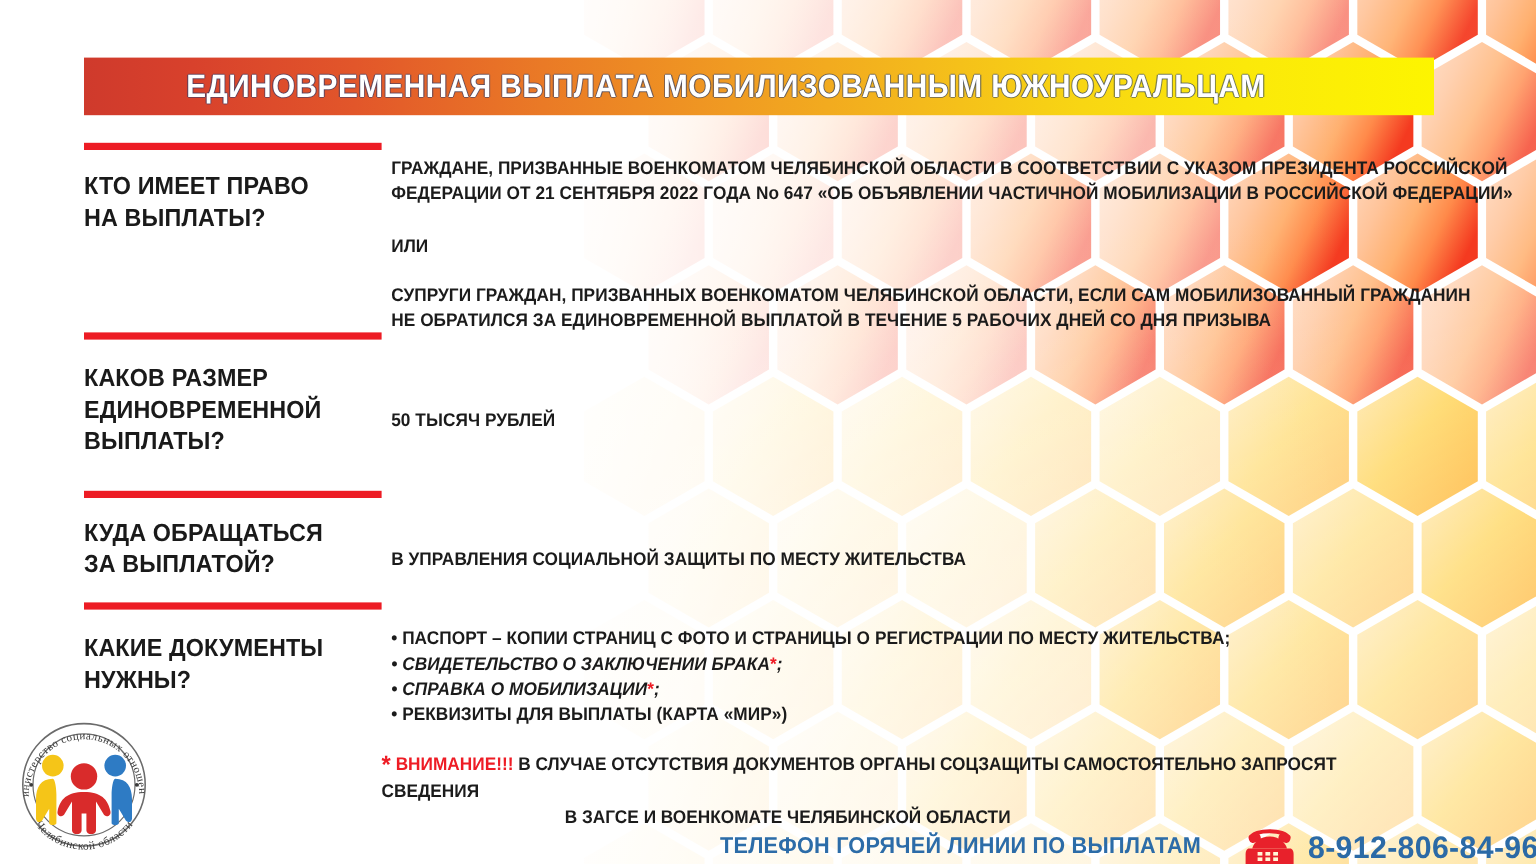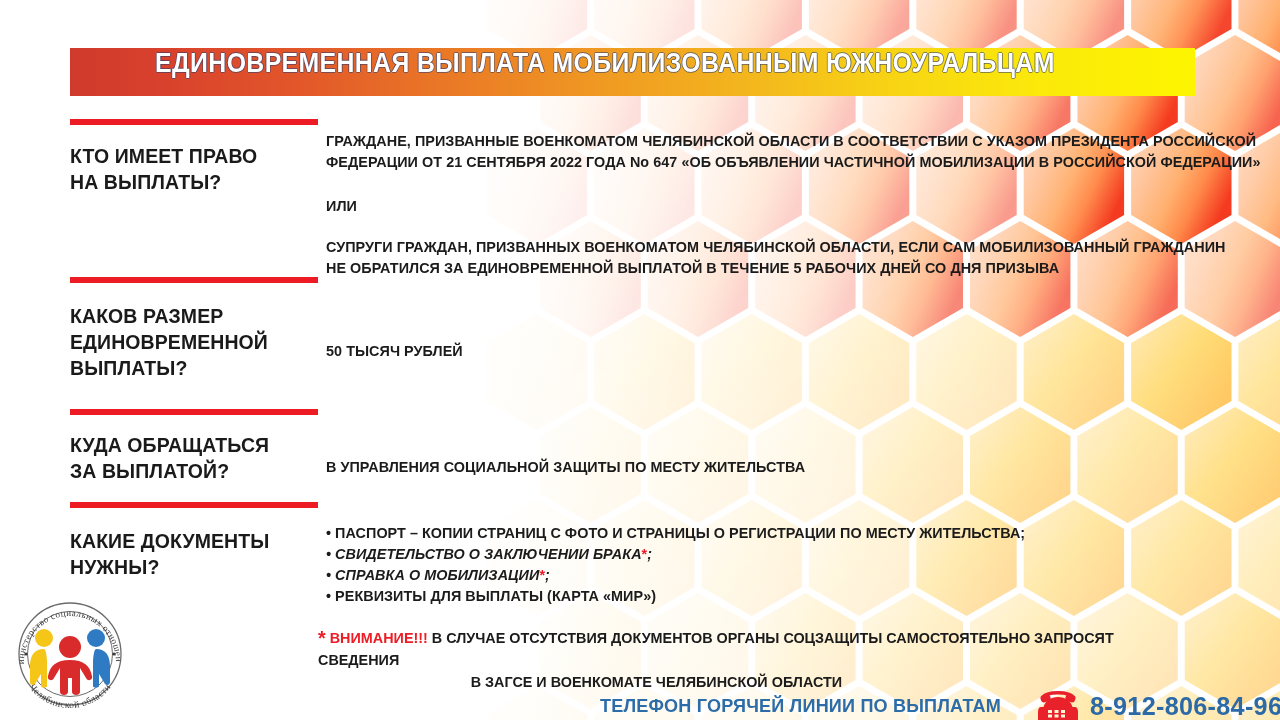--- a/index.html
+++ b/index.html
@@ -71,21 +71,21 @@
         #cf3a2c 0%,
         #d8412c 8%,
         #e2562a 20%,
         #ea7a26 34%,
         #f09b22 48%,
         #f4ba1c 62%,
         #f8d613 74%,
         #fbe90a 86%,
         #fdf500 100%);
     display: flex;
-    align-items: flex-start;
+    align-items: center;
     justify-content: center;
     padding-right: 55px;
   }
   #title-text {
     font-family: "Liberation Sans Narrow", "Liberation Sans", sans-serif;
     font-weight: 700;
     font-size: 27px;
     letter-spacing: 0.4px;
     color: #ffffff;
     white-space: nowrap;

